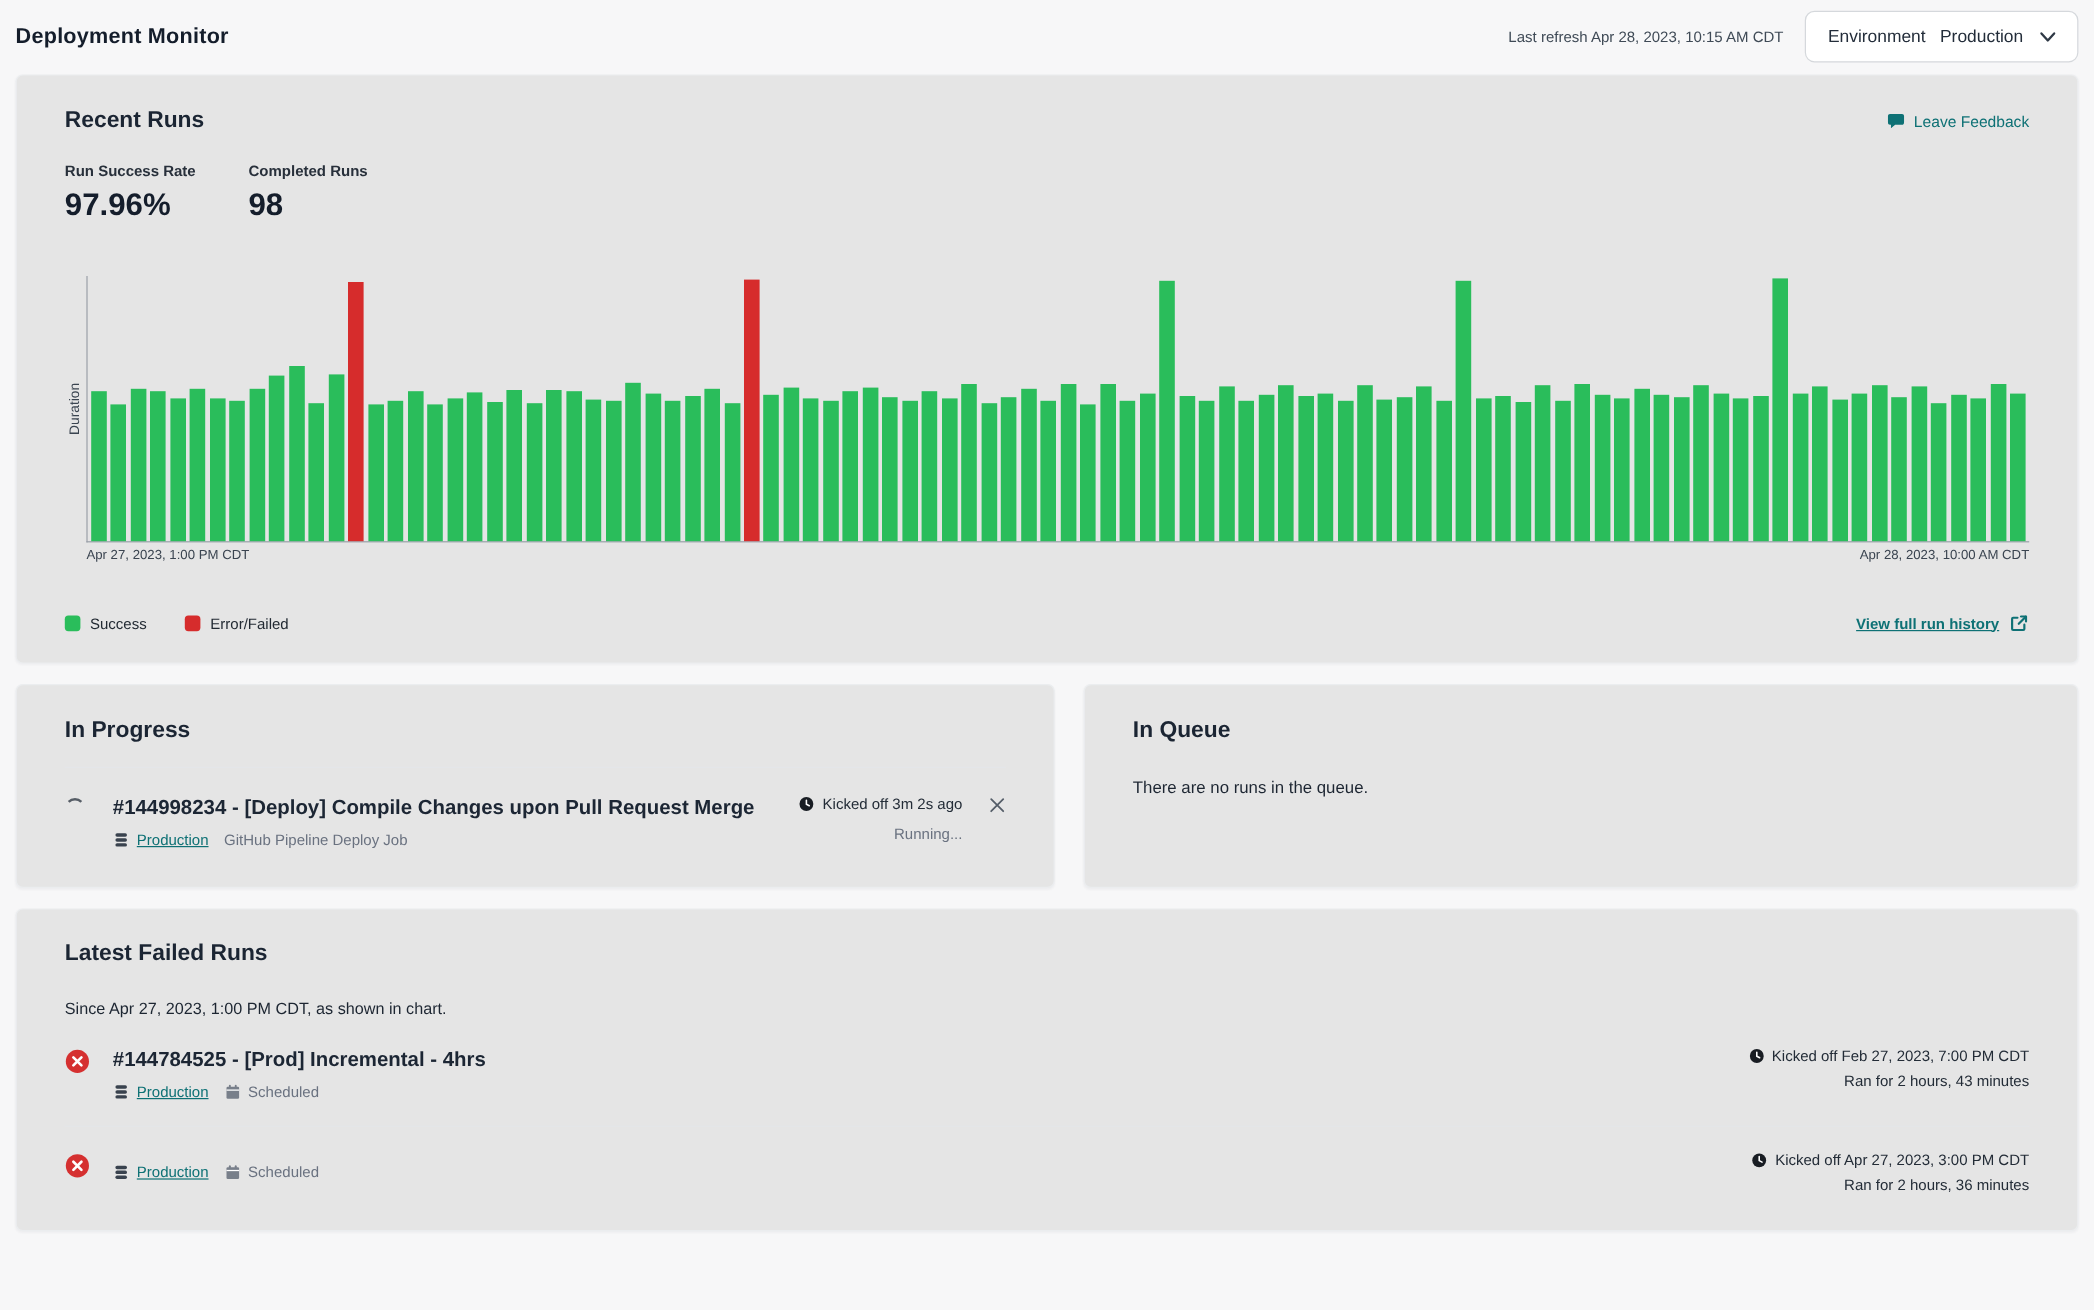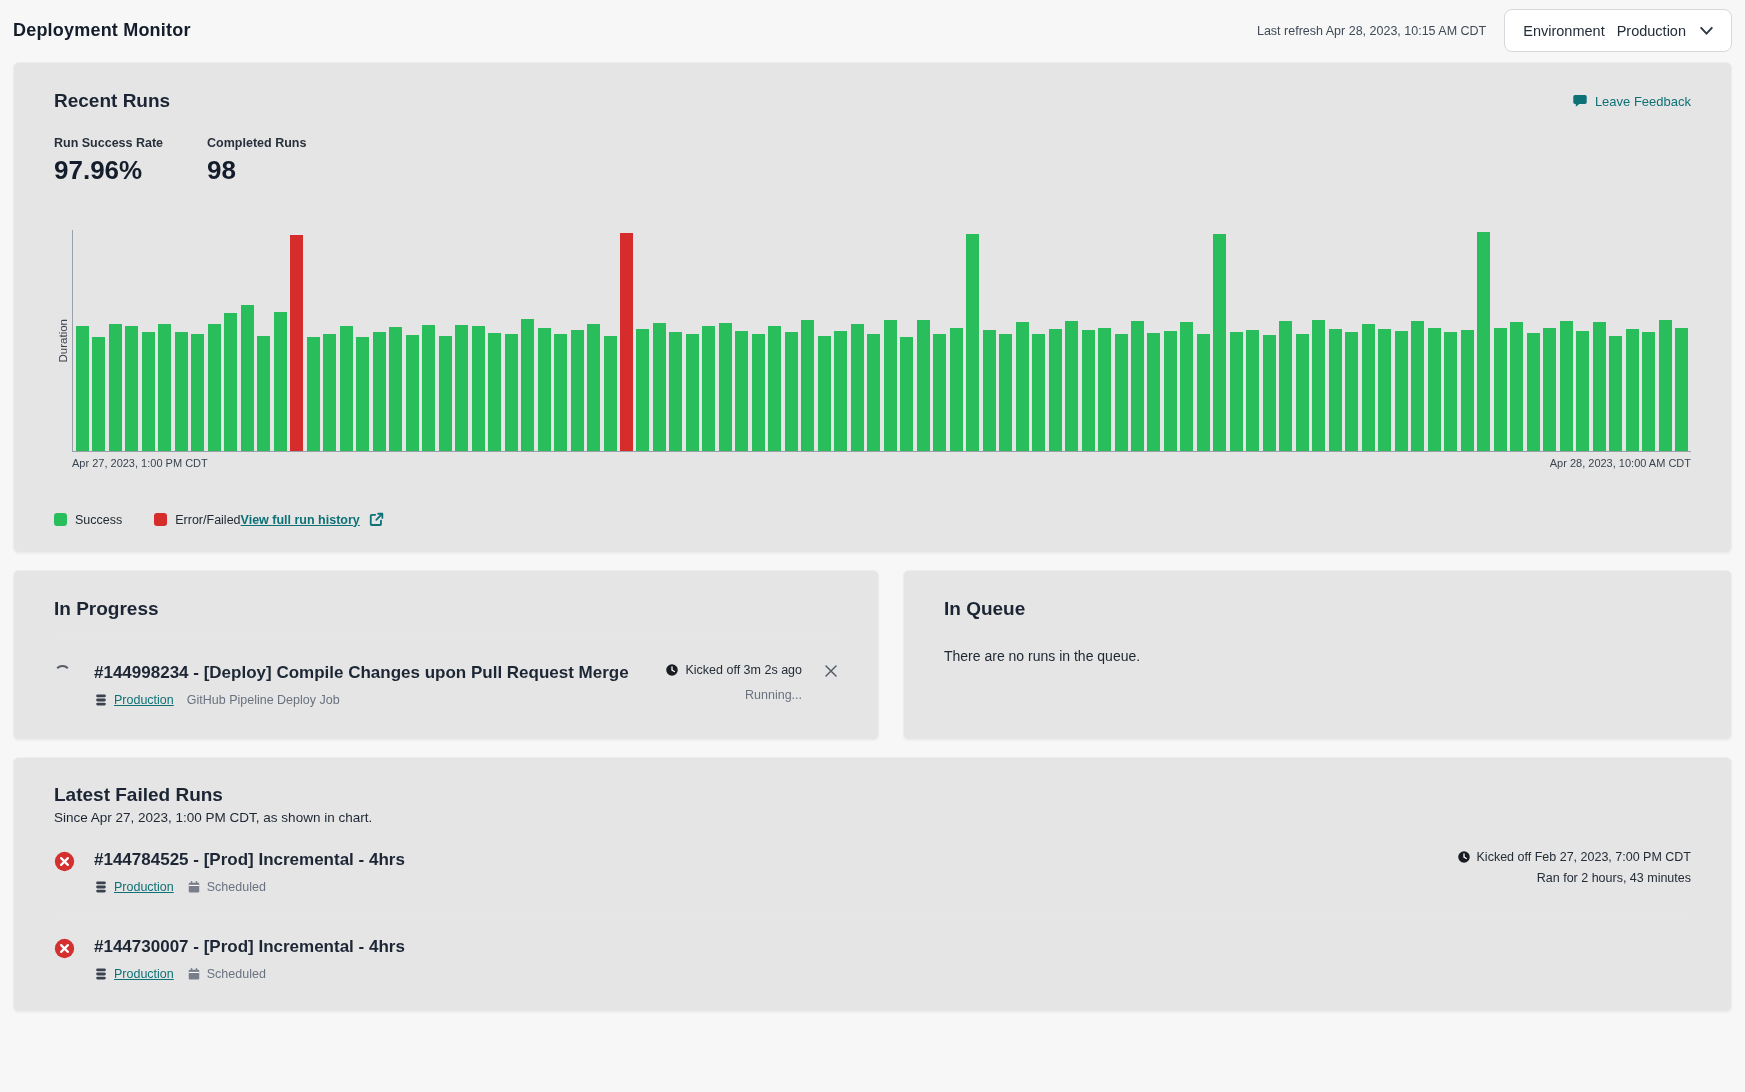--- a/index.html
+++ b/index.html
@@ -49,21 +49,21 @@
   .plot-col { flex:1; }
   .plot {
     position:relative; height:222px;
     border-left:1px solid #9aa0a8; border-bottom:1px solid #9aa0a8;
     display:flex; align-items:flex-end; justify-content:space-between;
     padding:0 3px 0 3px;
   }
   .bar { width:13px; }
   .xlabels { display:flex; justify-content:space-between; font-size:11px; color:#3a4450; margin-top:5px; }
 
-  .rr-footer { display:flex; align-items:center; justify-content:flex-start; margin-top:42px; }
+  .rr-footer { display:flex; align-items:center; justify-content:space-between; margin-top:42px; }
   .legend { display:flex; align-items:center; gap:32px; }
   .legend-item { display:flex; align-items:center; gap:8px; font-size:12.5px; color:#222a33; }
   .legend-chip { width:13px; height:13px; border-radius:3px; }
   .history-link { display:flex; align-items:center; gap:8px; color:#0e7175; font-size:12.5px; font-weight:700; cursor:pointer; }
   .history-link .link-text { text-decoration:underline; }
 
   
   .two-col { display:grid; grid-template-columns:866px 1fr; gap:24px; margin-bottom:17px; }
   .half-card { height:170px; padding:27px 40px 24px 40px; }
   .ip-divider { border:none; border-top:1px solid #e4e6e9; margin-top:19px; }
@@ -84,21 +84,21 @@
   .meta-text { font-size:12.5px; color:#6a7280; }
   .meta-item { display:flex; align-items:center; gap:6px; font-size:12.5px; color:#6a7280; }
   .run-right { text-align:right; white-space:nowrap; }
   .kicked-line { display:flex; align-items:center; justify-content:flex-end; gap:6px; font-size:12.5px; color:#232c37; }
   .run-status { font-size:12.5px; color:#6a7280; margin-top:11px; }
   .close-btn { margin-left:22px; padding-top:1px; cursor:pointer; }
   .empty-text { font-size:14px; color:#1d2632; margin-top:28px; }
 
   
   .failed-card { padding:26px 40px 30px 40px; }
-  .failed-subtitle { font-size:13.5px; color:#1d2632; margin-top:4px; }
+  .failed-subtitle { font-size:13.5px; color:#1d2632; margin-top:27px; }
   .failed-row { display:flex; margin-top:25px; }
   .failed-lead { width:40px; padding-top:1px; }
   .fail-icon { display:block; }
   .row-divider { border:none; border-top:1px solid #e4e6e9; margin:21px 0 0 0; }
   .failed-row2 { margin-top:21px; }
   .ran-line { font-size:12.5px; color:#232c37; margin-top:7px; }
   svg { display:block; }
 </style>
 </head>
 <body>
@@ -389,21 +389,20 @@
     <div class="failed-row failed-row2">
       <div class="failed-lead">
         <span>
           <svg class="fail-icon" width="21" height="21" viewBox="0 0 20 20">
               <circle cx="10" cy="10" r="9.2" fill="#d53030"></circle>
               <path d="M6.8 6.8l6.4 6.4M13.2 6.8l-6.4 6.4" stroke="#fff" stroke-width="2.1" stroke-linecap="round"></path>
             </svg>
         </span>
       </div>
       <div class="run-main">
-        <div class="run-title">#144730007 - [Prod] Incremental - 4hrs</div>
         <div class="run-meta">
           <span class="env-link">
             <span>
               <svg width="14" height="14" viewBox="0 0 16 16" fill="#39424e">
                   <rect x="2.5" y="1.6" width="11" height="3.3" rx="1.6"></rect>
                   <rect x="2.5" y="6.3" width="11" height="3.3" rx="1.6"></rect>
                   <rect x="2.5" y="11" width="11" height="3.3" rx="1.6"></rect>
                 </svg>
             </span>
             <span class="env-link-text">Production</span>
@@ -414,16 +413,28 @@
                   <rect x="2" y="3" width="12" height="11.4" rx="1.2"></rect>
                   <rect x="4.3" y="1.2" width="1.8" height="3.4" rx="0.9"></rect>
                   <rect x="9.9" y="1.2" width="1.8" height="3.4" rx="0.9"></rect>
                   <rect x="2" y="5.6" width="12" height="1.2" fill="#fff"></rect>
                 </svg>
             </span>
             <span>Scheduled</span>
           </span>
         </div>
       </div>
+      <div class="run-right">
+        <div class="kicked-line">
+          <span>
+            <svg width="14" height="14" viewBox="0 0 16 16">
+                <circle cx="8" cy="8" r="6.6" fill="#191d23"></circle>
+                <path d="M8 4.4V8.2l2.7 1.5" fill="none" stroke="#fff" stroke-width="1.5" stroke-linecap="round"></path>
+              </svg>
+          </span>
+          <span>Kicked off Apr 27, 2023, 3:00 PM CDT</span>
+        </div>
+        <div class="ran-line">Ran for 2 hours, 36 minutes</div>
+      </div>
     </div>
   </section>
 
 </main>
 
 </body></html>

